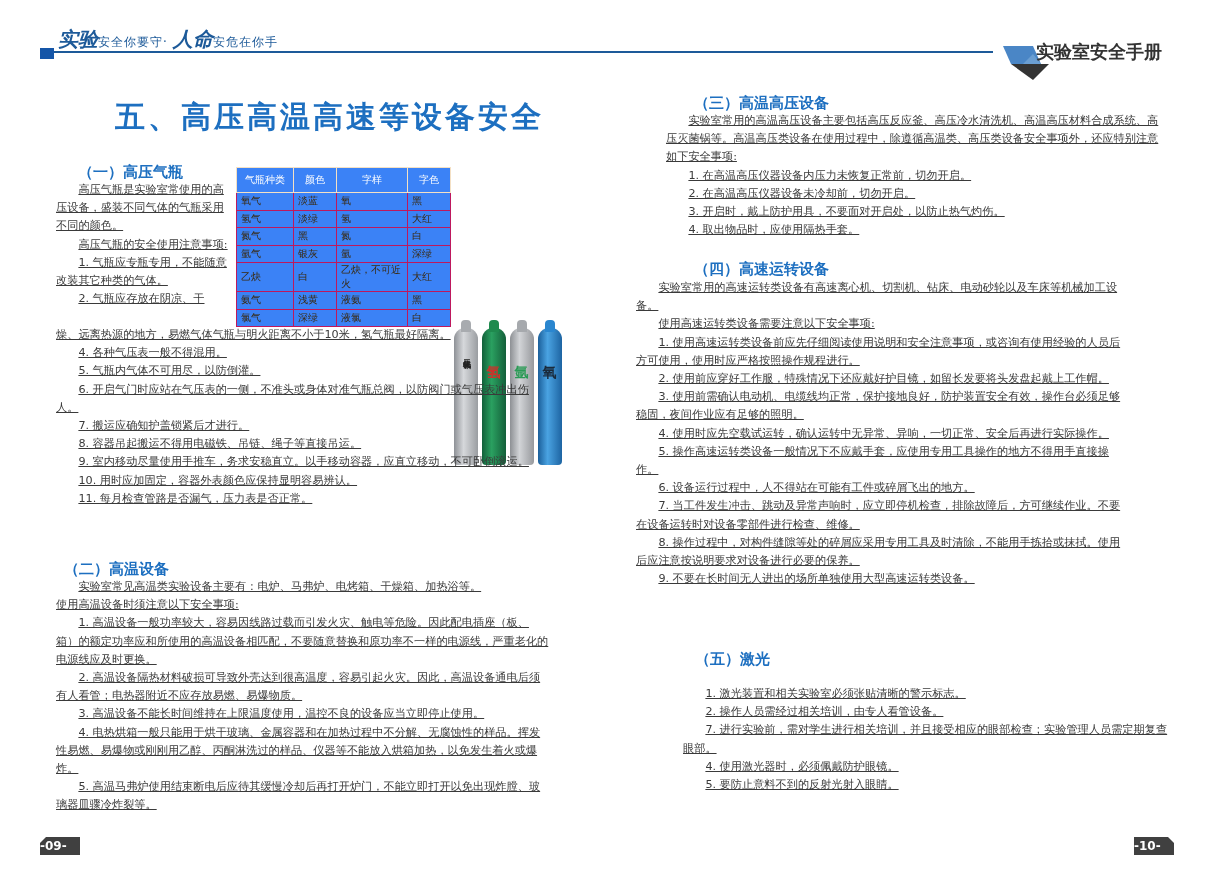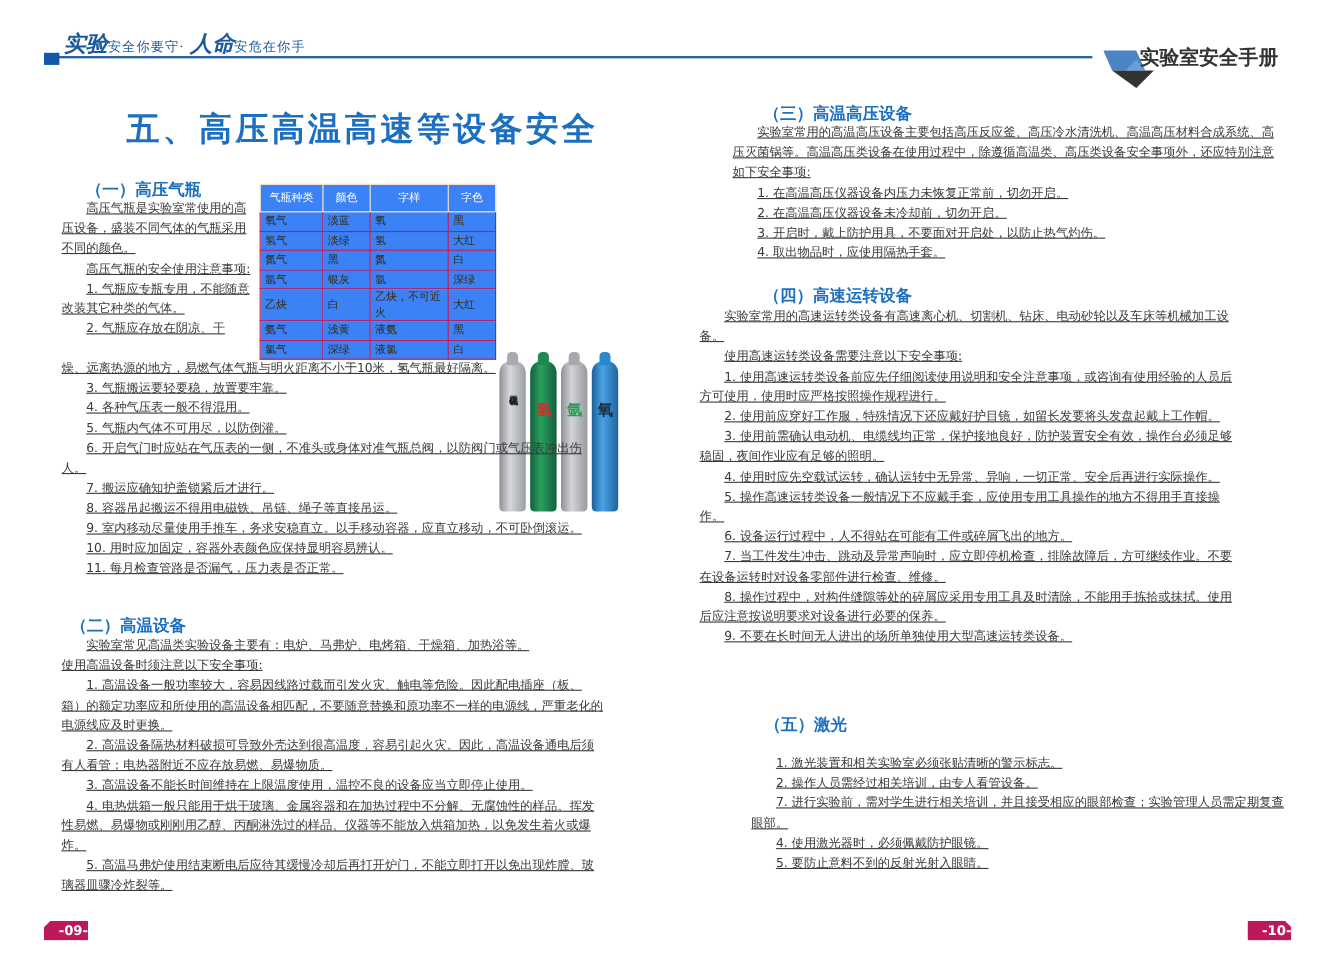--- a/index.html
+++ b/index.html
@@ -24,21 +24,21 @@
   
   .gas-table { left:236px; top:167px; border-collapse:collapse; font-size:10px; }
   .gas-table th { background:#3b82f6; color:#fff; font-weight:normal; height:16px; padding:4px 4px; border:1px solid #f4e0c4; }
   .gas-table td { background:#3b82f6; color:#3a2a10; height:16.5px; text-align:left; padding:0 4px; border:1px solid #be185d; }
   .c1 { width:48px; } .c2 { width:34px; } .c3 { width:62px; } .c4 { width:34px; }
   
   .cyl { position:absolute; top:168px; width:24px; height:137px; border-radius:11px 11px 4px 4px; }
   .cyl .neck { position:absolute; top:-8px; left:7px; width:10px; height:12px; border-radius:4px 4px 0 0; }
   .cyl .lbl { position:absolute; top:26px; left:0; width:100%; text-align:center; font-size:14px; font-weight:bold; writing-mode:vertical-rl; line-height:24px; }
   
-  .pnum { top:837px; height:18px; background:#be185d; color:#fff; font-size:12px; font-weight:bold; line-height:18px; text-align:right; width:40px; }
+  .pnum { top:837px; height:18px; background:#404040; color:#fff; font-size:12px; font-weight:bold; line-height:18px; text-align:left; width:40px; }
   .pnum-left { left:40px; clip-path:polygon(6px 0,100% 0,100% 100%,0 100%,0 6px); }
   .pnum-right { left:1134px; clip-path:polygon(0 0,calc(100% - 6px) 0,100% 6px,100% 100%,0 100%); }
 </style>
 </head>
 <body>
 
 <div class="abs hdr-line-left"></div>
 <div class="abs hdr-square"></div>
 <div class="abs slogan">
   <span class="big">实验</span><span class="small">安全你要守·</span>
@@ -132,21 +132,20 @@
     <div class="lbl" style="color:#2a9a55;">氩</div>
   </div>
   <div class="cyl" style="left:90px; background:linear-gradient(90deg,#1b5f9a,#4aa3e2 40%,#1d64a2);">
     <div class="neck" style="background:#2a86cf;"></div>
     <div class="lbl" style="color:#1a2a3a;">氧</div>
   </div>
 </div>
 
 <div class="abs txt" style="left:56px; top:326px; width:495px;">
   <p class="noindent">燥、远离热源的地方，易燃气体气瓶与明火距离不小于10米，氢气瓶最好隔离。</p>
-  <p>3. 气瓶搬运要轻要稳，放置要牢靠。</p>
   <p>4. 各种气压表一般不得混用。</p>
   <p>5. 气瓶内气体不可用尽，以防倒灌。</p>
   <p>6. 开启气门时应站在气压表的一侧，不准头或身体对准气瓶总阀，以防阀门或气压表冲出伤人。</p>
   <p>7. 搬运应确知护盖锁紧后才进行。</p>
   <p>8. 容器吊起搬运不得用电磁铁、吊链、绳子等直接吊运。</p>
   <p>9. 室内移动尽量使用手推车，务求安稳直立。以手移动容器，应直立移动，不可卧倒滚运。</p>
   <p>10. 用时应加固定，容器外表颜色应保持显明容易辨认。</p>
   <p>11. 每月检查管路是否漏气，压力表是否正常。</p>
 </div>
 

